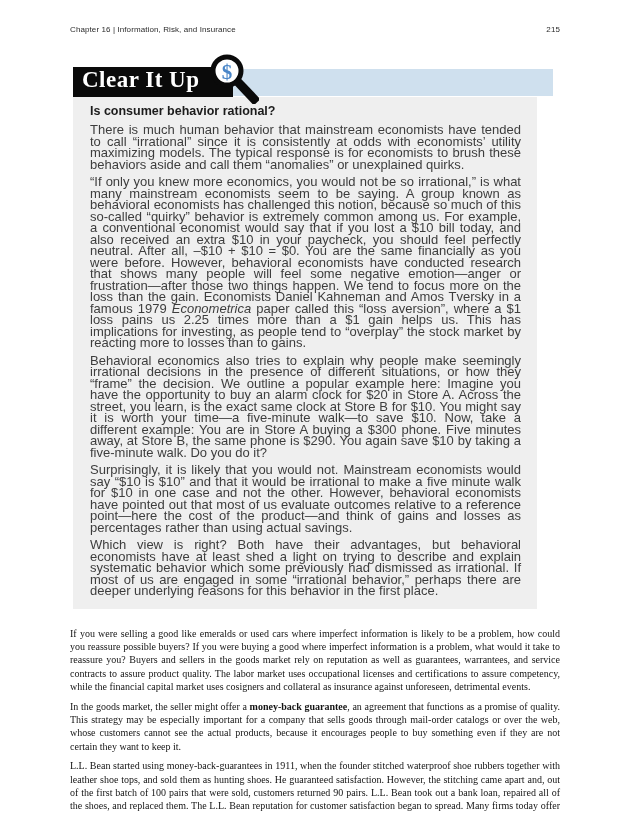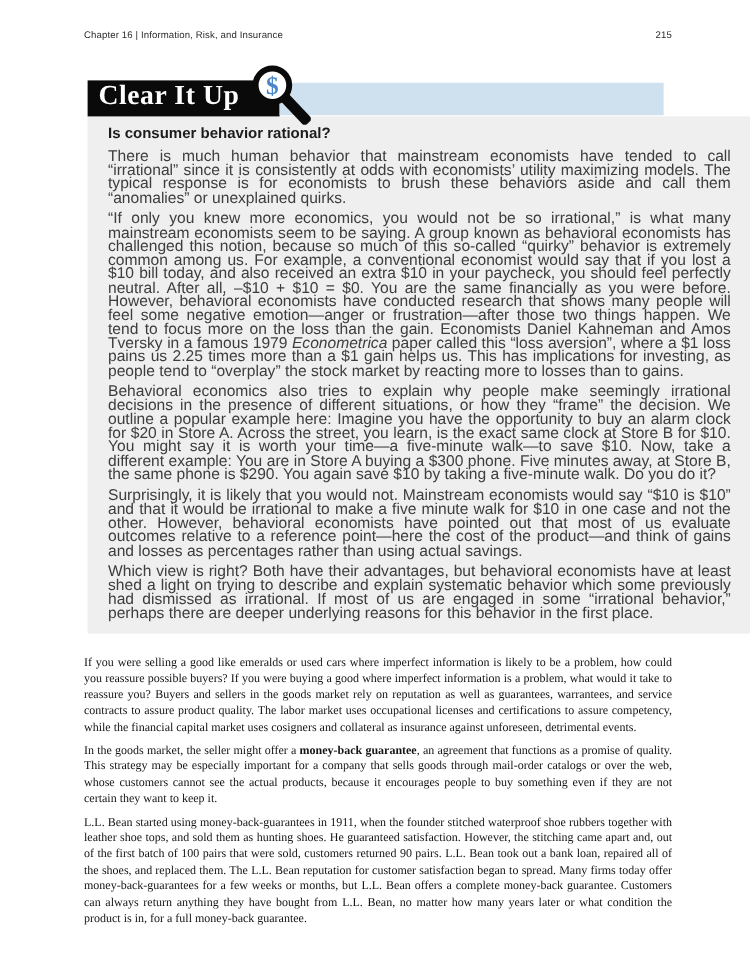--- a/index.html
+++ b/index.html
@@ -53,21 +53,21 @@
     background: #cfe0ee;
   }
   .magnifier {
     position: absolute;
     left: 130px; top: -13px;
     width: 56px; height: 50px;
   }
   
   .feature-box {
     margin-left: 3px;
-    width: 552px;
+    width: 464px;
     background: #efefef;
     box-sizing: border-box;
     padding: 7px 16px 12px 17px;
   }
   .feature-title {
     margin: 0 0 2px 0;
     font-size: 12.5px;
     font-weight: bold;
     color: #1c1c1c;
   }

